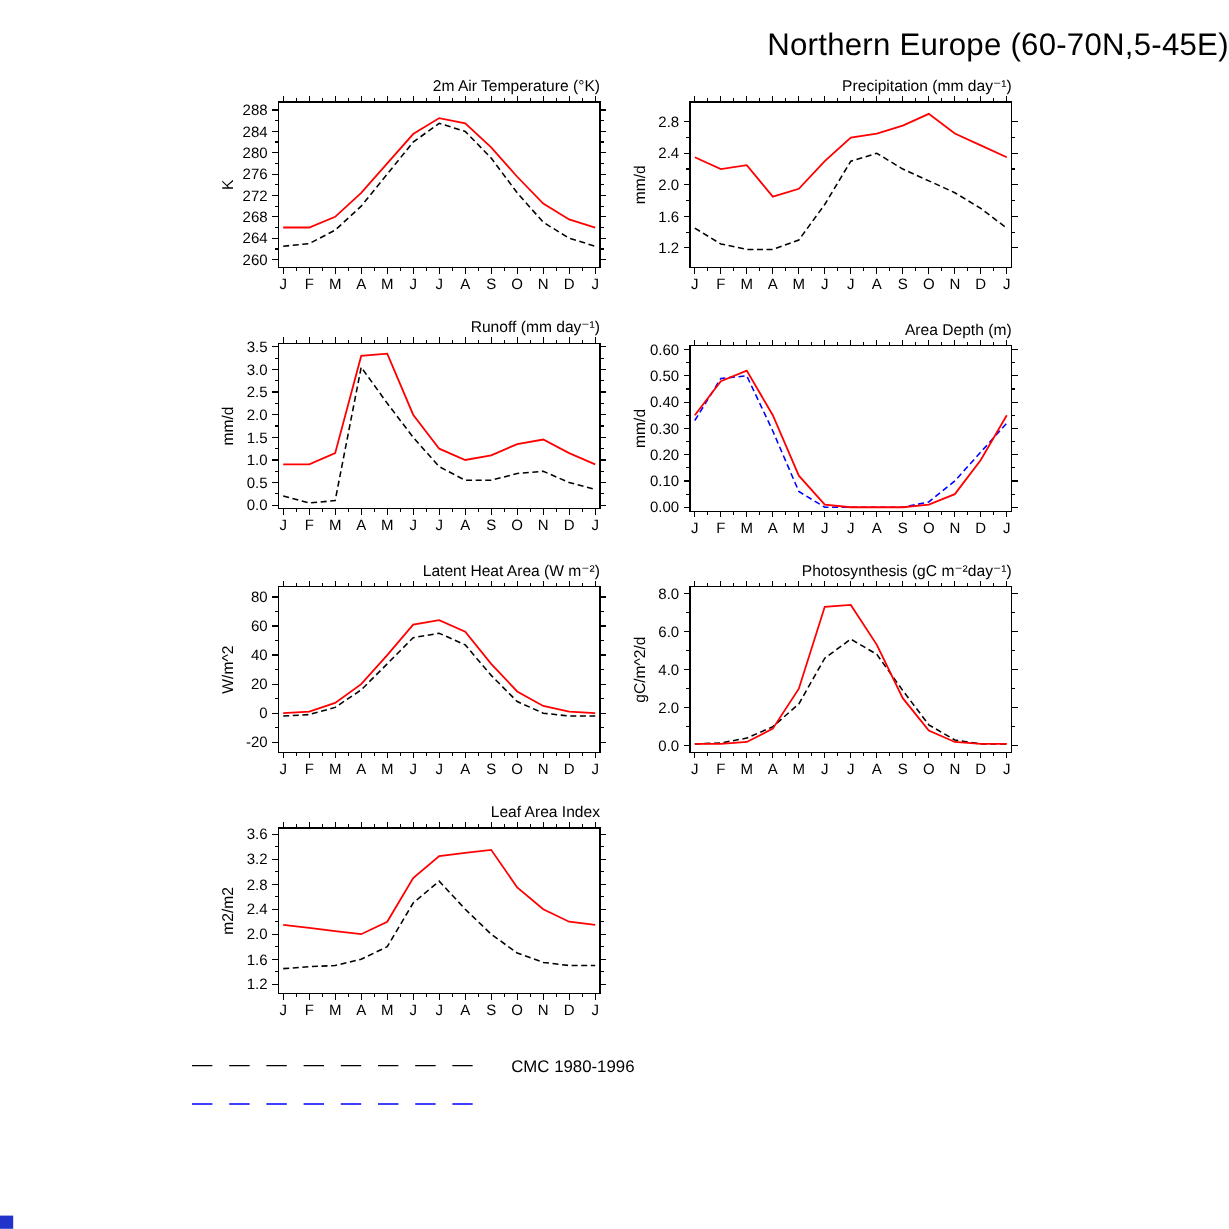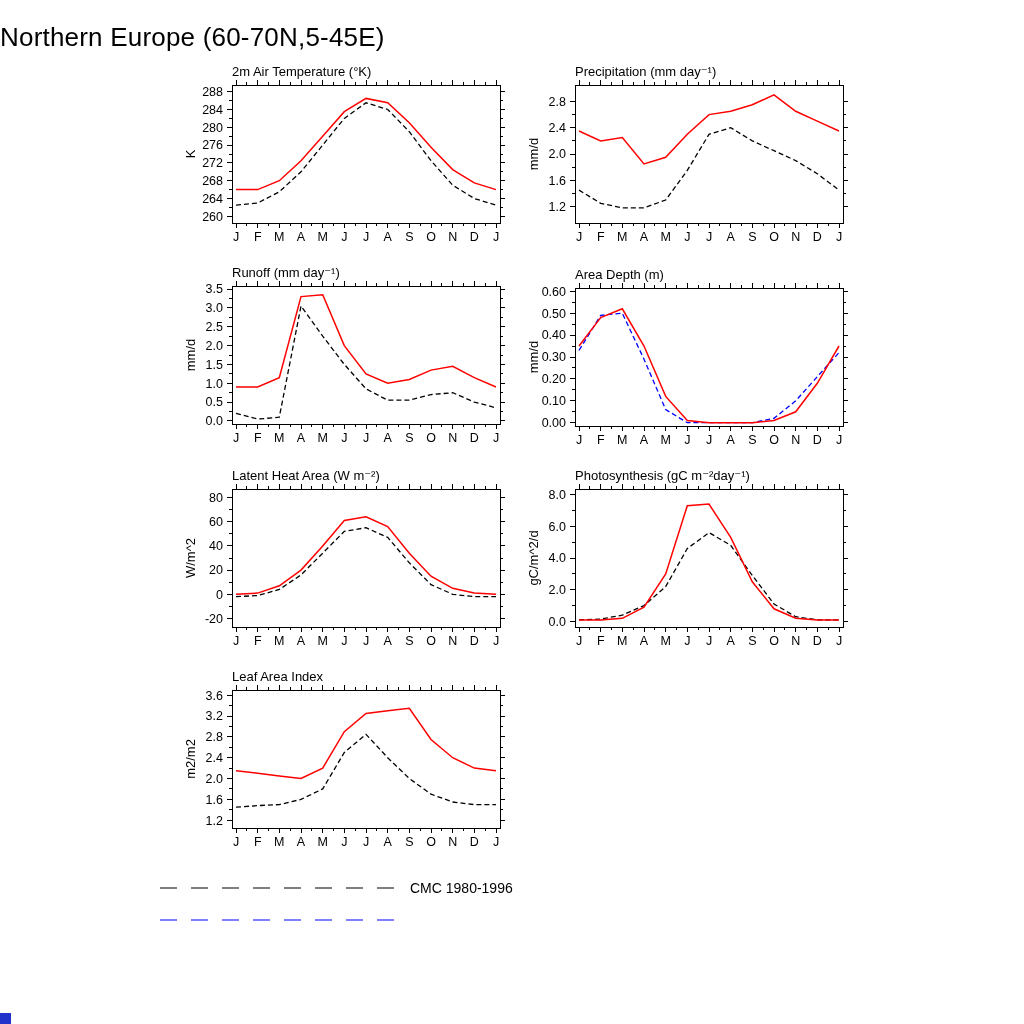--- a/index.html
+++ b/index.html
@@ -1,33 +1,33 @@
 <!DOCTYPE html>
 <html><head>
 <meta charset="utf-8">
 <title>Figure</title>
 <style>
   *{margin:0;padding:0;box-sizing:border-box}
   html,body{width:1024px;height:1024px;background:#ffffff;color:#000;
     font-family:"Liberation Sans","DejaVu Sans",sans-serif}
   body{position:relative;overflow:hidden}
-  .main-title{position:absolute;top:22px;left:0;width:1024px;text-align:left;
+  .main-title{position:absolute;top:22px;left:0;width:1024px;text-align:right;
     font-size:26px;letter-spacing:.2px}
   .chart{position:absolute;width:352px;height:200px}
-  .ctitle{position:absolute;left:62px;top:1px;width:268px;text-align:left;font-size:13px;white-space:nowrap}
+  .ctitle{position:absolute;left:62px;top:1px;width:268px;text-align:right;font-size:13px;white-space:nowrap}
   .ylab{position:absolute;left:20px;top:91px;transform:translate(-50%,-50%) rotate(-90deg);
     font-size:13px;white-space:nowrap}
   svg.plot{position:absolute;left:0;top:0}
   svg text.tl{font-size:12.5px;fill:#000}
   .legend{position:absolute;left:160px;top:876px;width:862px;height:96px}
   .legend-row{position:absolute;left:0;height:24px;display:flex;align-items:center}
   .legend-row:nth-of-type(1){top:0}
   .legend-row:nth-of-type(2){top:32px}
   .legend-row:nth-of-type(3){top:64px}
-  .llabel{margin-left:16px;font-size:14px;white-space:nowrap}
+  .llabel{margin-left:32px;font-size:14px;white-space:nowrap}
   .corner-mark{position:absolute;left:0;top:1013px;width:11px;height:11px}
 </style>
 </head>
 <body>
 
 <div class="main-title">Northern Europe (60-70N,5-45E)</div>
 
 <figure class="chart" style="left:170px;top:63px">
   <div class="ctitle">2m Air Temperature (°K)</div>
   <div class="ylab">K</div>

